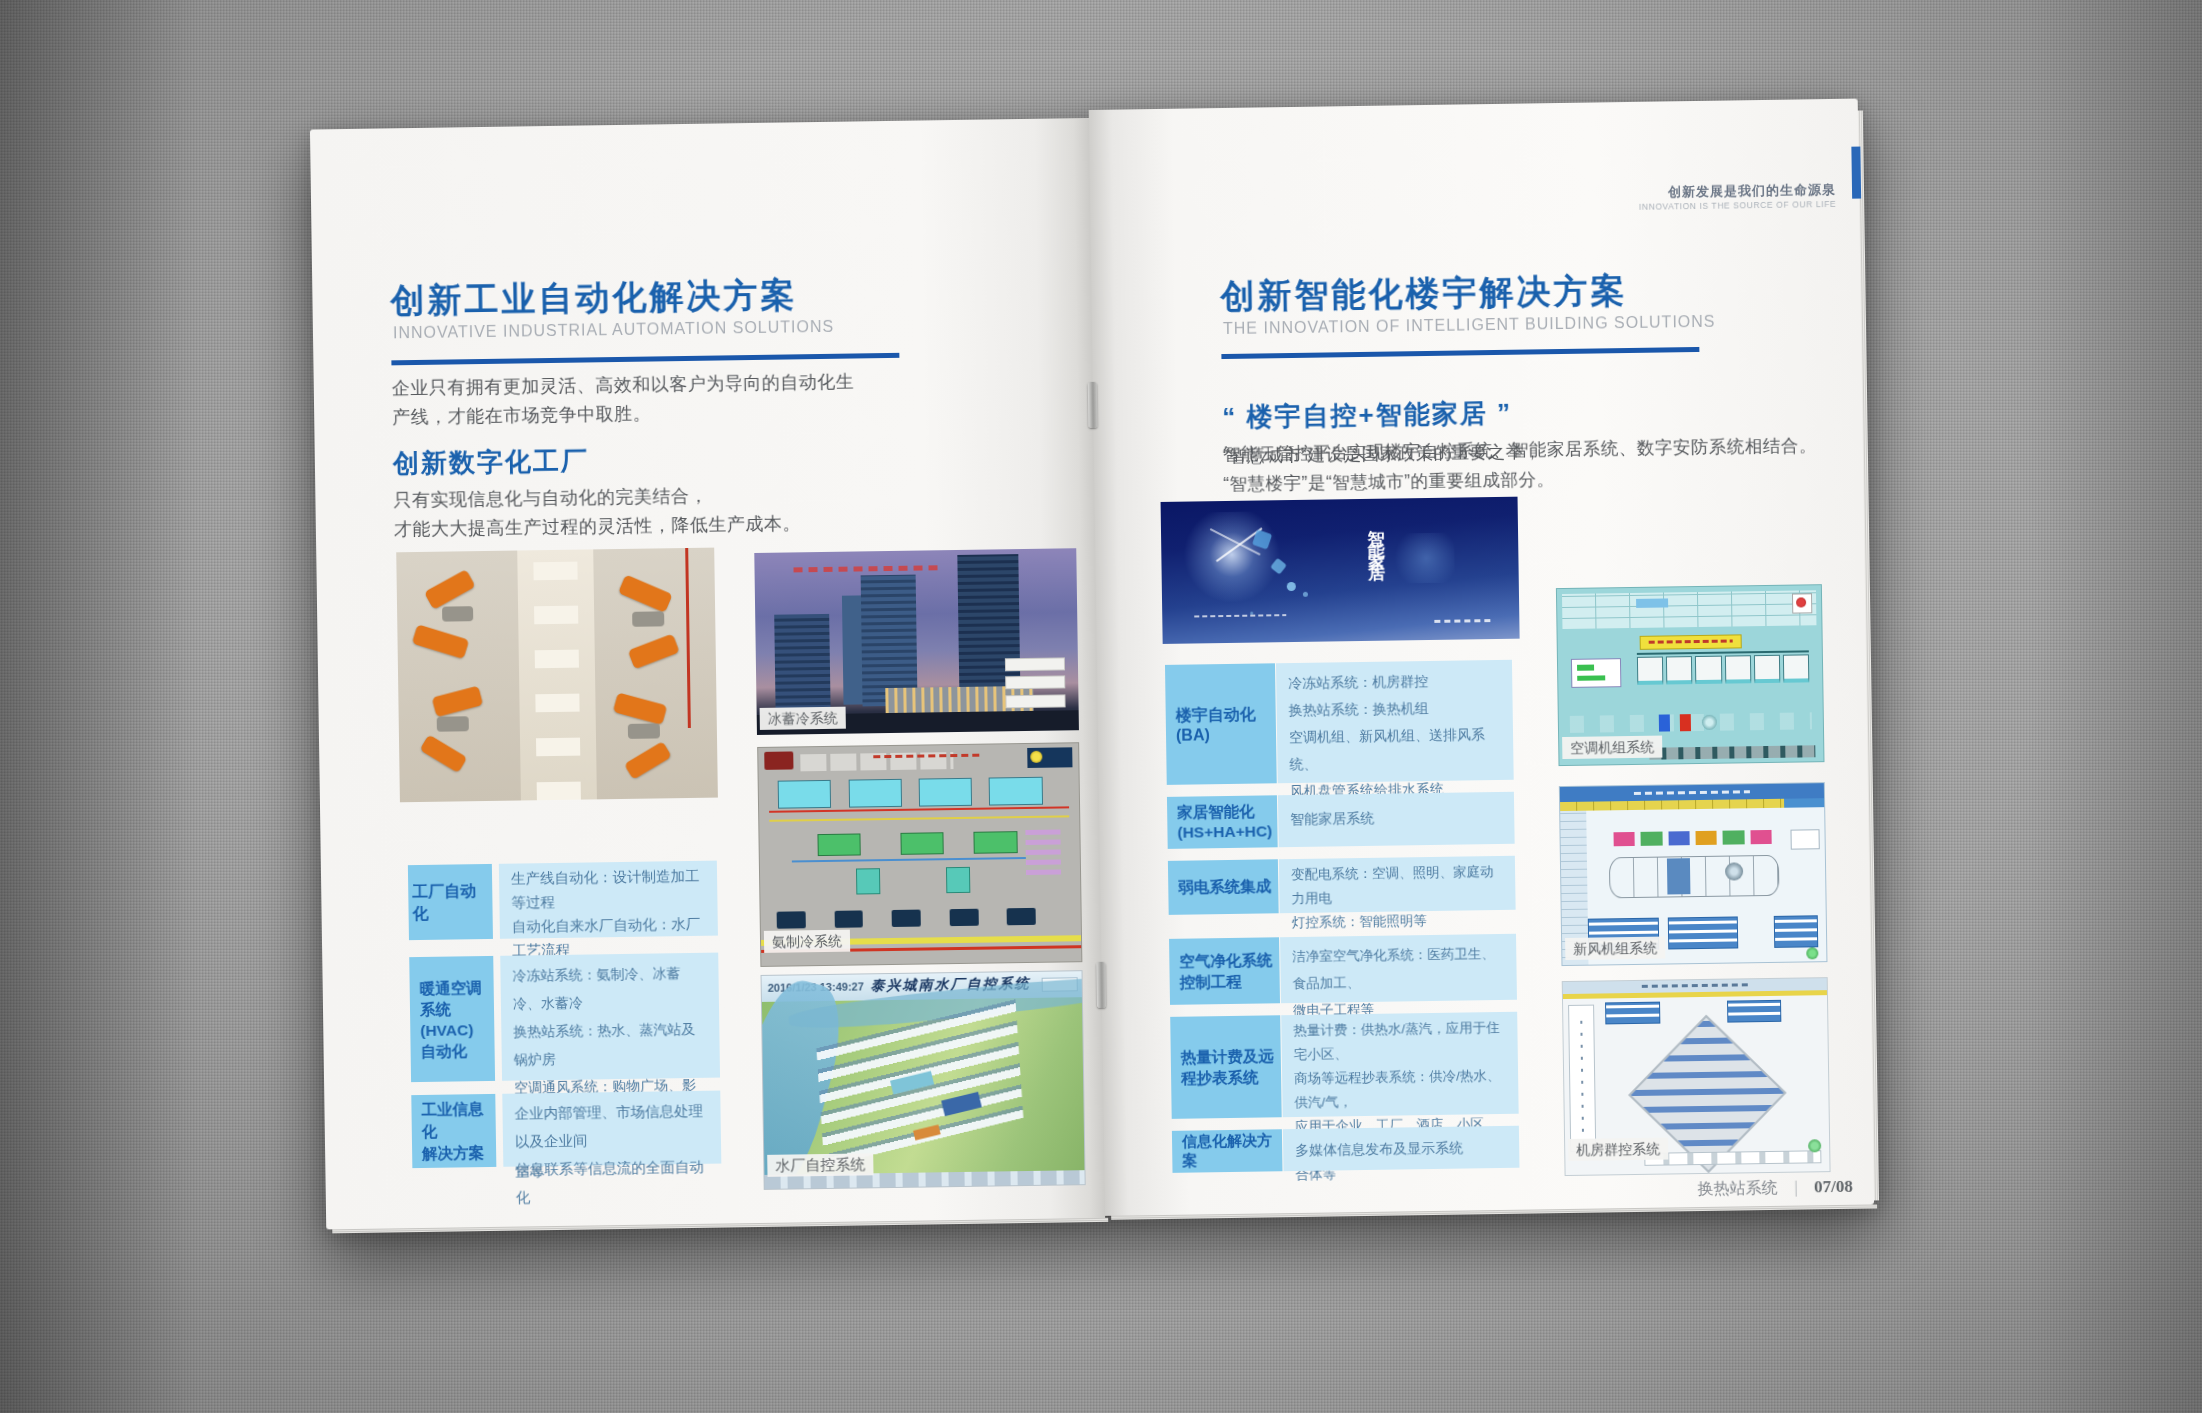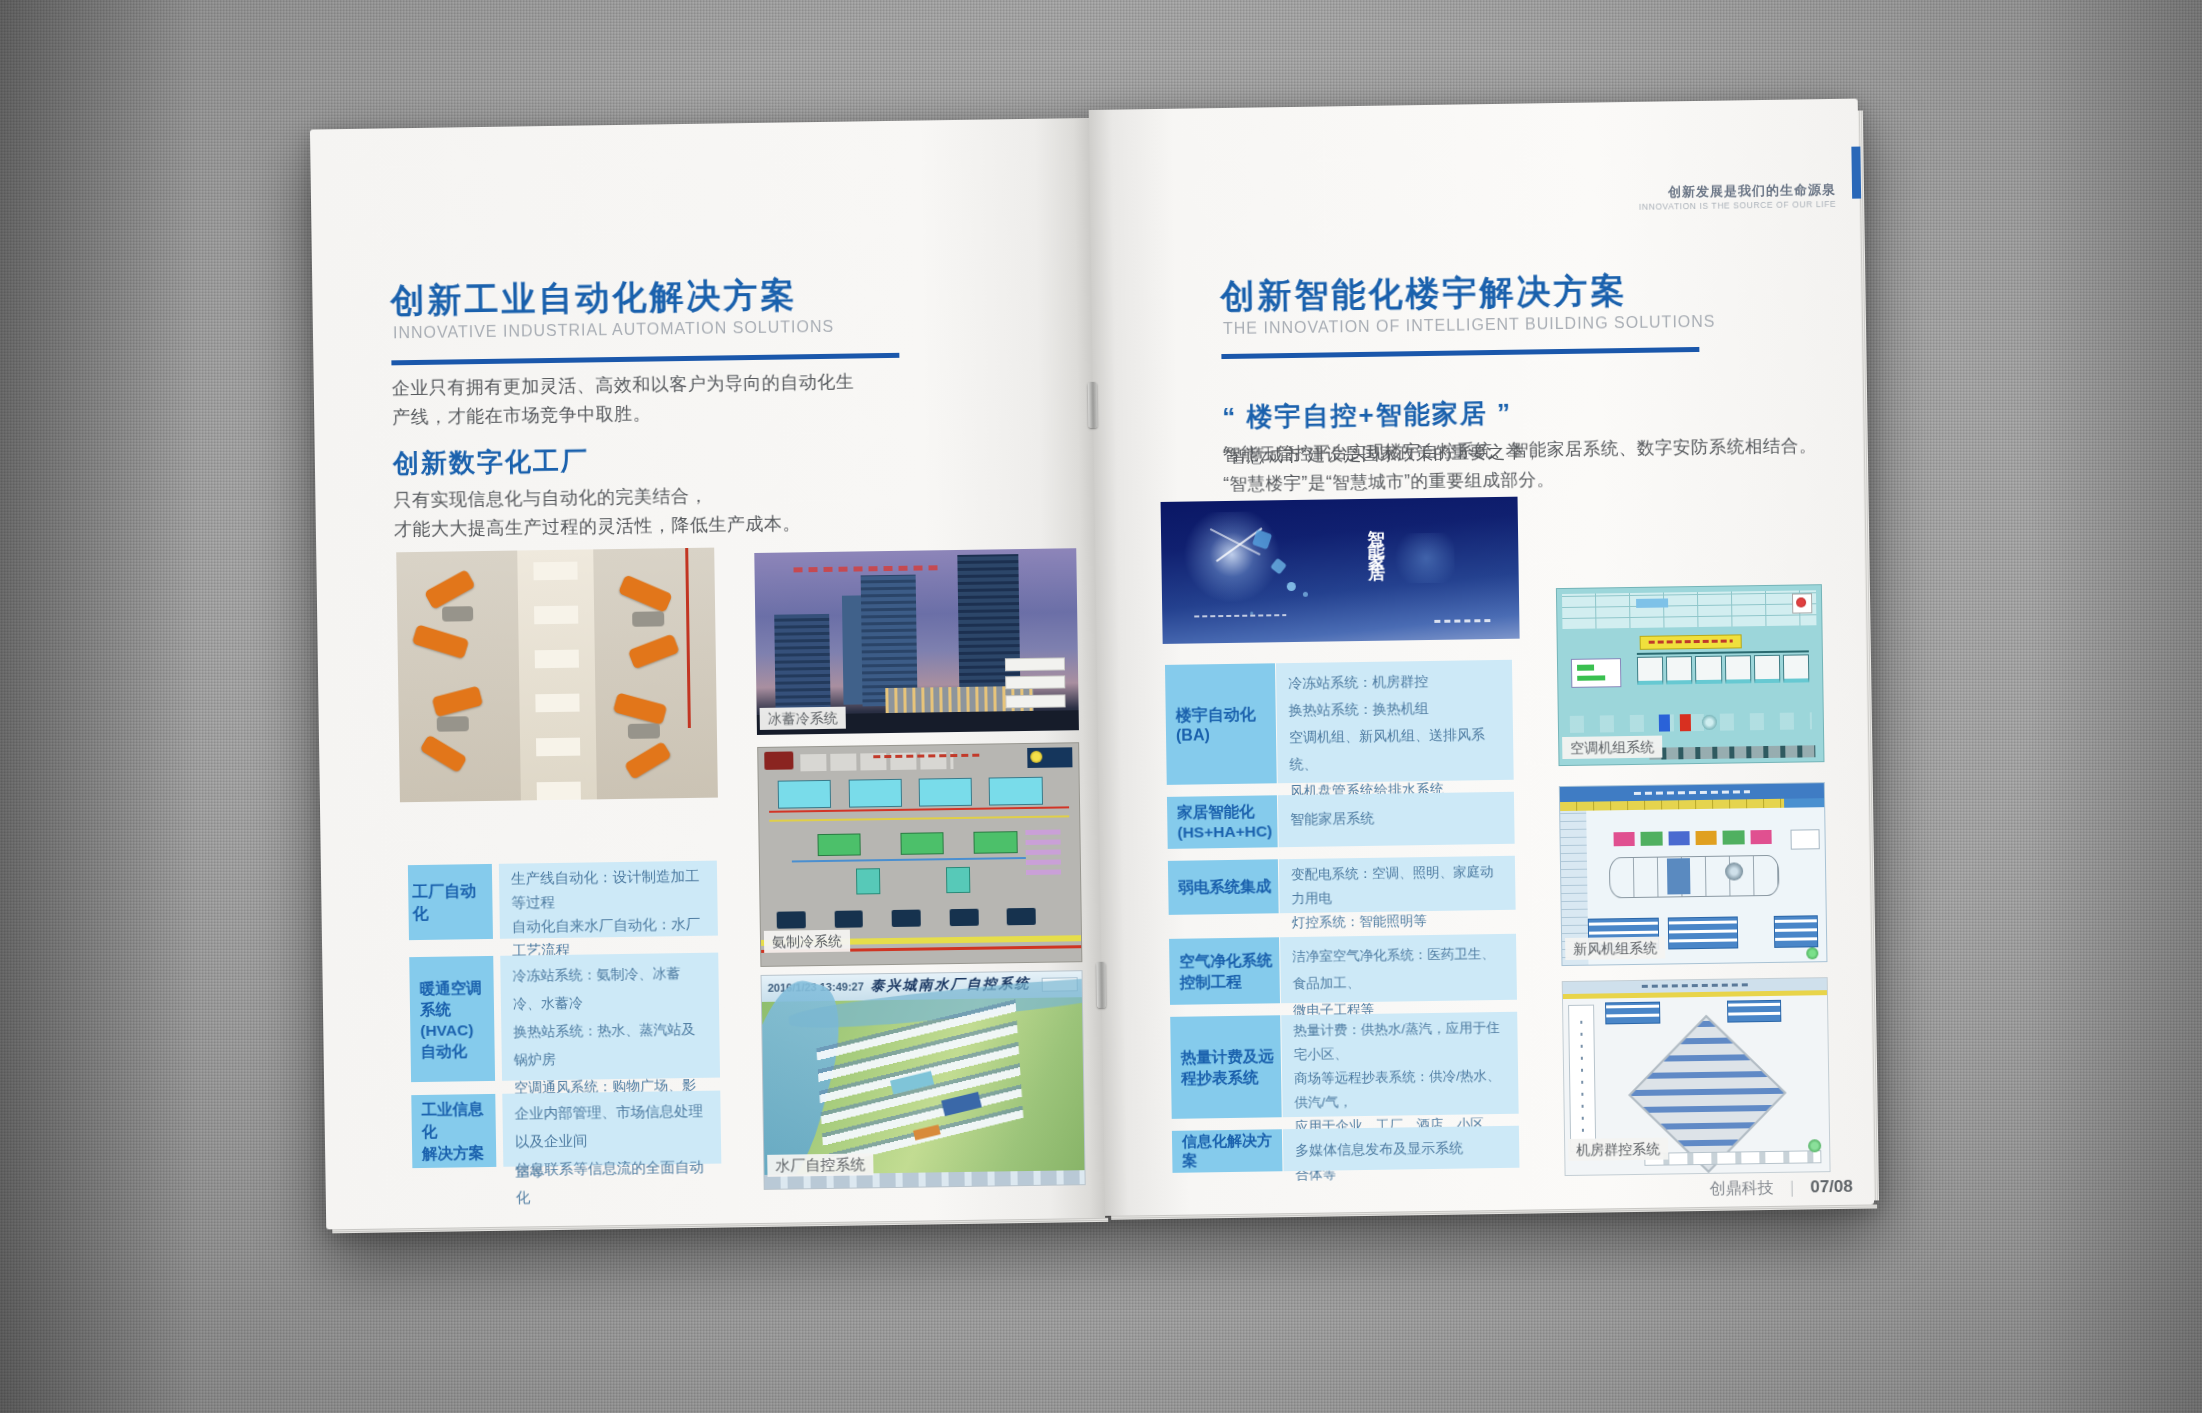--- a/index.html
+++ b/index.html
@@ -37,21 +37,21 @@
   .body-text{font-size:18px;color:#55585c;white-space:pre-line;letter-spacing:.5px;}
   .h2{font-size:26px;font-weight:bold;color:#1a61ad;letter-spacing:2px;white-space:nowrap;}
   .tl{background:#85cbec;color:#1a61ad;font-weight:bold;display:flex;align-items:center;
       padding:4px 6px 4px 10px;white-space:pre-line;box-sizing:border-box;}
   .td{background:#cde9f7;color:#4d7ba1;white-space:pre-line;box-sizing:border-box;}
   .cap{position:absolute;left:3px;background:rgba(243,243,241,.95);color:#5d6165;
        font-size:14px;line-height:20px;padding:1px 8px;white-space:nowrap;}
   .corner-l1{font-size:13px;font-weight:bold;color:#6b7686;letter-spacing:1px;white-space:nowrap;}
   .corner-l2{font-size:8.5px;color:#aab1b9;letter-spacing:.6px;white-space:nowrap;}
   .footer{font-size:16px;color:#84898f;white-space:nowrap;}
-  .footer b{color:#5f6468;font-size:17px;}
+  .footer b{color:#5f6468;font-size:17px;font-family:Liberation Serif, serif;}
   .ph{position:absolute;overflow:hidden;}
   
   .arm{position:absolute;background:#e2761a;border-radius:5px;box-shadow:0 1px 2px rgba(0,0,0,.25);}
   .gbase{position:absolute;background:#97948b;border-radius:4px;}
   .unitbox{flex:1;background:#f3f7f7;border:1px solid #3f7d85;border-bottom:4px solid #67c9d2;}
   .bluerows{background:repeating-linear-gradient(0deg,#4a86c8 0 6px,#ffffff 6px 9px);border:1px solid #2a66a8;}
 </style>
 </head>
 <body>
 
@@ -301,21 +301,21 @@
       <div class="abs bluerows" style="left:62%;top:11%;width:20%;height:10%;"></div>
       <div class="abs" style="left:33%;top:30%;width:108px;height:108px;transform:rotate(45deg);background:#dde3e8;border:2px solid #b2bcc4;overflow:hidden;">
         <div class="abs" style="left:-30px;top:-30px;width:170px;height:170px;transform:rotate(-45deg);background:repeating-linear-gradient(0deg,rgba(74,122,192,.85) 0 6px,rgba(0,0,0,0) 6px 17px);"></div>
       </div>
       <div class="abs" style="left:30%;bottom:4%;right:3%;height:11px;background:#ffffff;border:1px solid #b8c4cc;background-image:repeating-linear-gradient(90deg,rgba(0,0,0,0) 0 18px,#c8d2d8 18px 24px);"></div>
       <div class="abs" style="right:3%;bottom:10%;width:13px;height:13px;border-radius:50%;background:radial-gradient(#8ae09a 35%,#2a8a3a);"></div>
       <div class="cap" style="bottom:14px;">机房群控系统</div>
     </div>
 
     <div class="abs footer" style="right:21px;top:1078px;">
-      <span>创鼎科技</span>
+      <span>换热站系统</span>
       <span style="color:#b5b9bd;padding:0 6px;">｜</span>
       <b>07/08</b>
     </div>
   </div>
 
   <div class="staple" style="left:774px;top:272px;"></div>
   <div class="staple" style="left:774px;top:852px;"></div>
 </div>
 
 </body></html>

